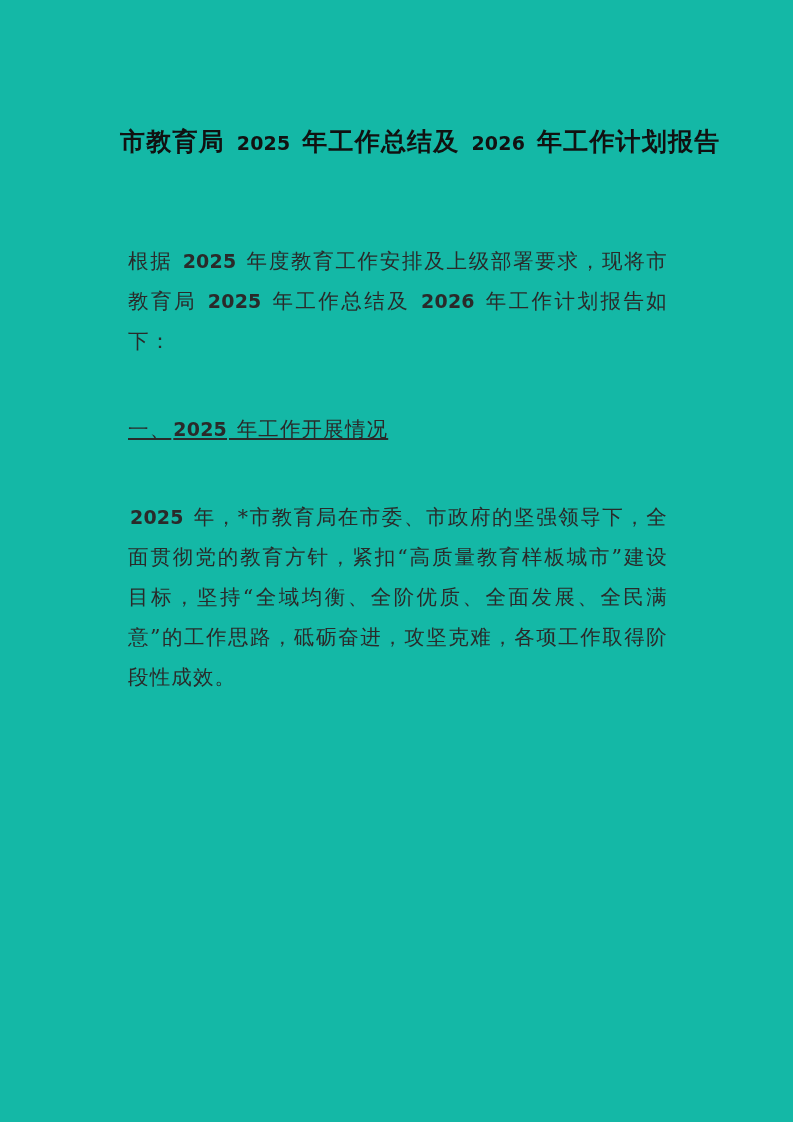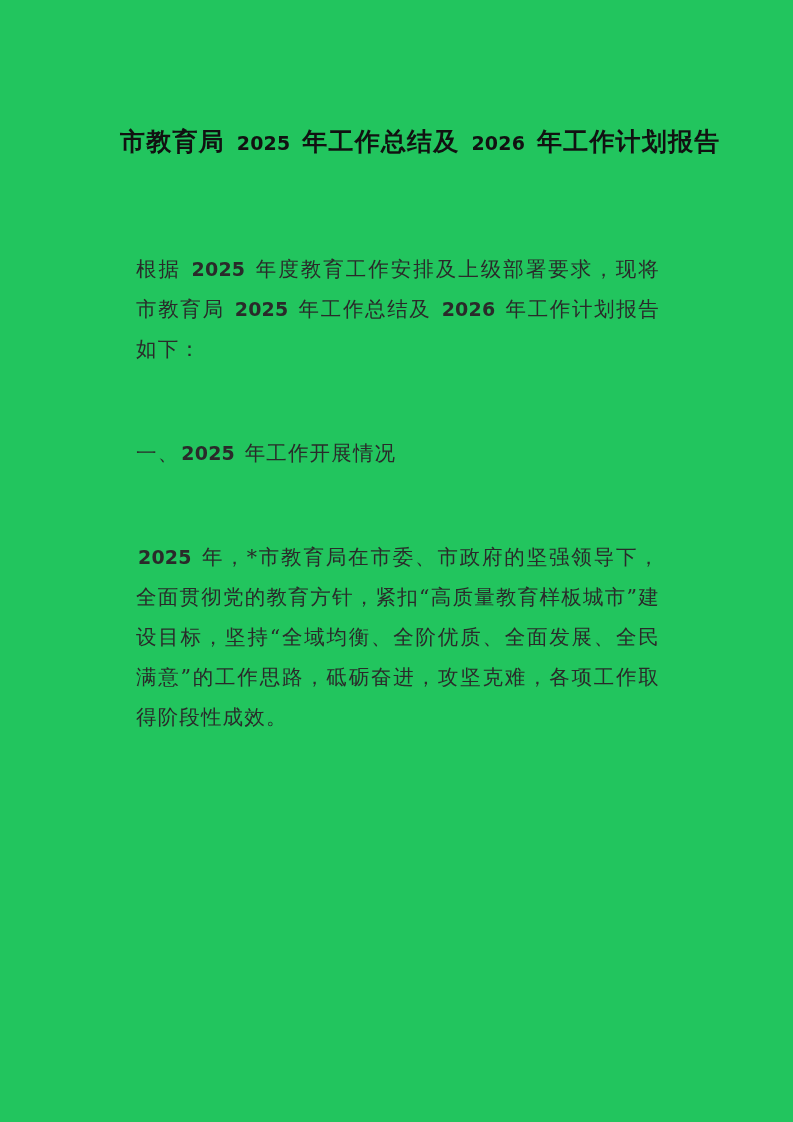--- a/index.html
+++ b/index.html
@@ -5,21 +5,21 @@
   html, body {
     margin: 0;
     padding: 0;
     background: #ffffff;
   }
 
   .page {
     position: relative;
     width: 793px;
     height: 1122px;
-    background: #22c55e;
+    background: #14b8a6;
     overflow: hidden;
     font-family: "DejaVu Serif", "Liberation Serif", serif;
     color: #1b1b1b;
     box-sizing: border-box;
   }
 
   .content {
     position: absolute;
     left: 120px;
     top: 0;
@@ -42,33 +42,34 @@
   .title-spacer {
     height: 122px;
   }
 
   .after-title-gap {
     height: 70px;
   }
 
   
   .para {
-    margin: 16px;
+    margin: 8px;
     padding: 0;
     font-size: 20.5px;
     line-height: 40px;
     letter-spacing: 1.15px;
     text-align: justify;
     text-justify: inter-ideograph;
     color: #2a2a2a;
     font-weight: 400;
   }
 
   .para.heading-1 {
     letter-spacing: 1.15px;
+    text-decoration: underline;
   }
 
   .para.indent {
     text-indent: 0;
   }
 
   
   .num {
     font-family: "DejaVu Sans", "Liberation Sans", sans-serif;
     font-weight: bold;

